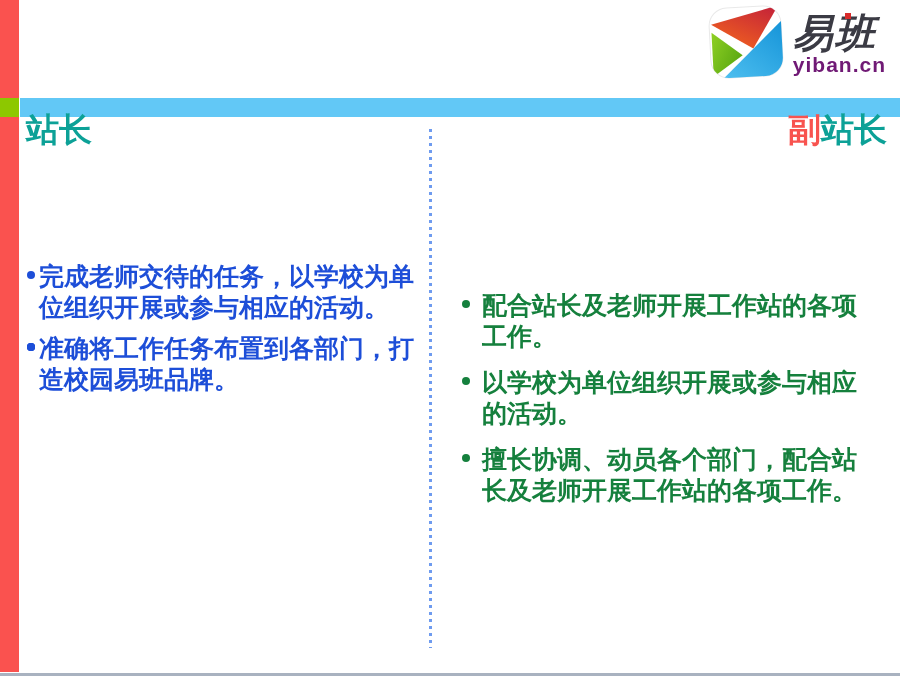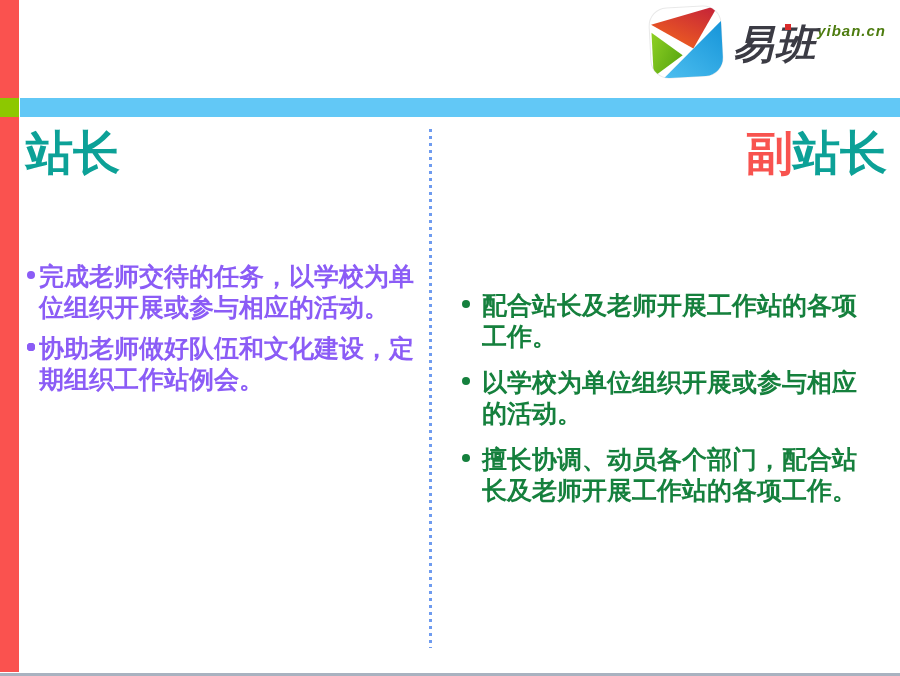--- a/index.html
+++ b/index.html
@@ -19,55 +19,55 @@
   .red-bar   { position: absolute; left: 0; top: 0; width: 19px; height: 672px; background: #FA524F; }
   .green-square { position: absolute; left: 0; top: 98px; width: 19px; height: 19px; background: #8DC800; }
   .cyan-bar  { position: absolute; left: 20px; top: 98px; width: 880px; height: 19px; background: #62C8F6; }
   .bottom-line { position: absolute; left: 0; top: 673px; width: 900px; height: 3px; background: #A9B2C0; }
 
   
   .logo {
     position: absolute; top: 5px; right: 14px;
     display: flex; align-items: center; gap: 7px;
   }
-  .logo-text { display: flex; flex-direction: row; align-items: flex-start; }
+  .logo-text { display: flex; flex-direction: column; align-items: flex-start; }
   .logo-wordmark {
     position: relative;
     font-size: 40px; font-weight: bold; font-style: italic;
     color: #3B3B44; line-height: 1.05; letter-spacing: 2px;
   }
   .logo-reddot {
     position: absolute; top: 1px; right: 26px;
     width: 6px; height: 6px; background: #D92B2B;
   }
   .logo-domain {
-    font-size: 15px; font-weight: bold; font-style: italic;
-    color: #4d7c0f; letter-spacing: 1px; margin-top: -1px;
+    font-size: 21px; font-weight: bold; 
+    color: #701a75; letter-spacing: 1px; margin-top: -1px;
   }
 
   
   .title {
-    position: absolute; top: 127px;
-    font-size: 47px; font-weight: bold; line-height: 1.1;
+    position: absolute; top: 112px;
+    font-size: 33px; font-weight: bold; line-height: 1.1;
     color: #0CA197; white-space: nowrap;
   }
   .title-left  { left: 26px; }
   .title-right { right: 13px; text-align: left; }
   .title-red   { color: #F8534F; }
 
   
   .divider {
     position: absolute; left: 429px; top: 129px;
     width: 3px; height: 519px;
     background: repeating-linear-gradient(to bottom, #6E9BEF 0px, #6E9BEF 3px, transparent 3px, transparent 7px);
   }
 
   
   .bullets { position: absolute; list-style: none; font-weight: bold; font-size: 25px; line-height: 31px; }
-  .bullets-left  { left: 22px;  top: 261px; width: 397px; color: #8b5cf6; }
+  .bullets-left  { left: 22px;  top: 261px; width: 397px; color: #1d4ed8; }
   .bullets-right { left: 457px; top: 290px; width: 405px; color: #15803d; }
   .bullet-item { position: relative; }
   .bullets-left  .bullet-item { padding-left: 17px; margin-bottom: 10px; }
   .bullets-right .bullet-item { padding-left: 25px; margin-bottom: 15px; }
   .bullet-dot {
     position: absolute; left: 5px; top: 10px;
     width: 8px; height: 8px; border-radius: 50%;
     background: currentColor;
   }
 </style>
@@ -135,21 +135,21 @@
       <li class="bullet-item">
         <span class="bullet-dot"></span>
       </li>
 
       <li class="bullet-item">
         <span class="bullet-dot"></span>
       </li>
 
       <li class="bullet-item">
         <span class="bullet-dot"></span>
-        <span>协助老师做好队伍和文化建设，定期组织工作站例会。</span>
+        <span>准确将工作任务布置到各部门，打造校园易班品牌。</span>
       </li>
     </ul>
 
   <ul class="bullets bullets-right">
 
       <li class="bullet-item">
         <span class="bullet-dot"></span>
         <span>配合站长及老师开展工作站的各项工作。</span>
       </li>
 

